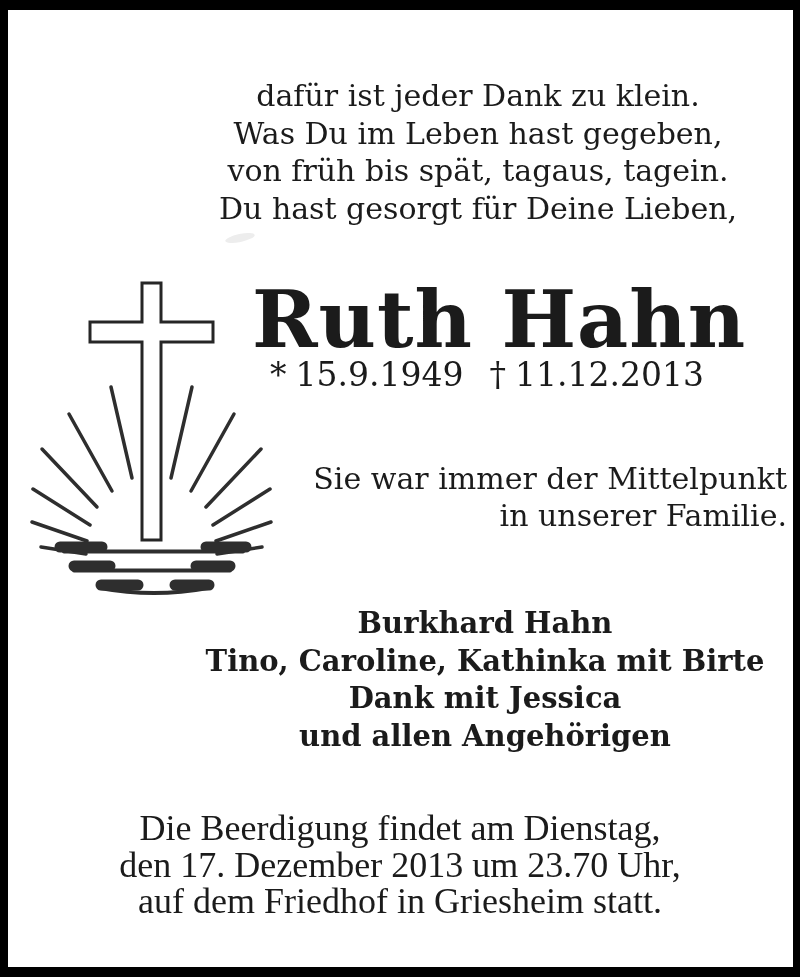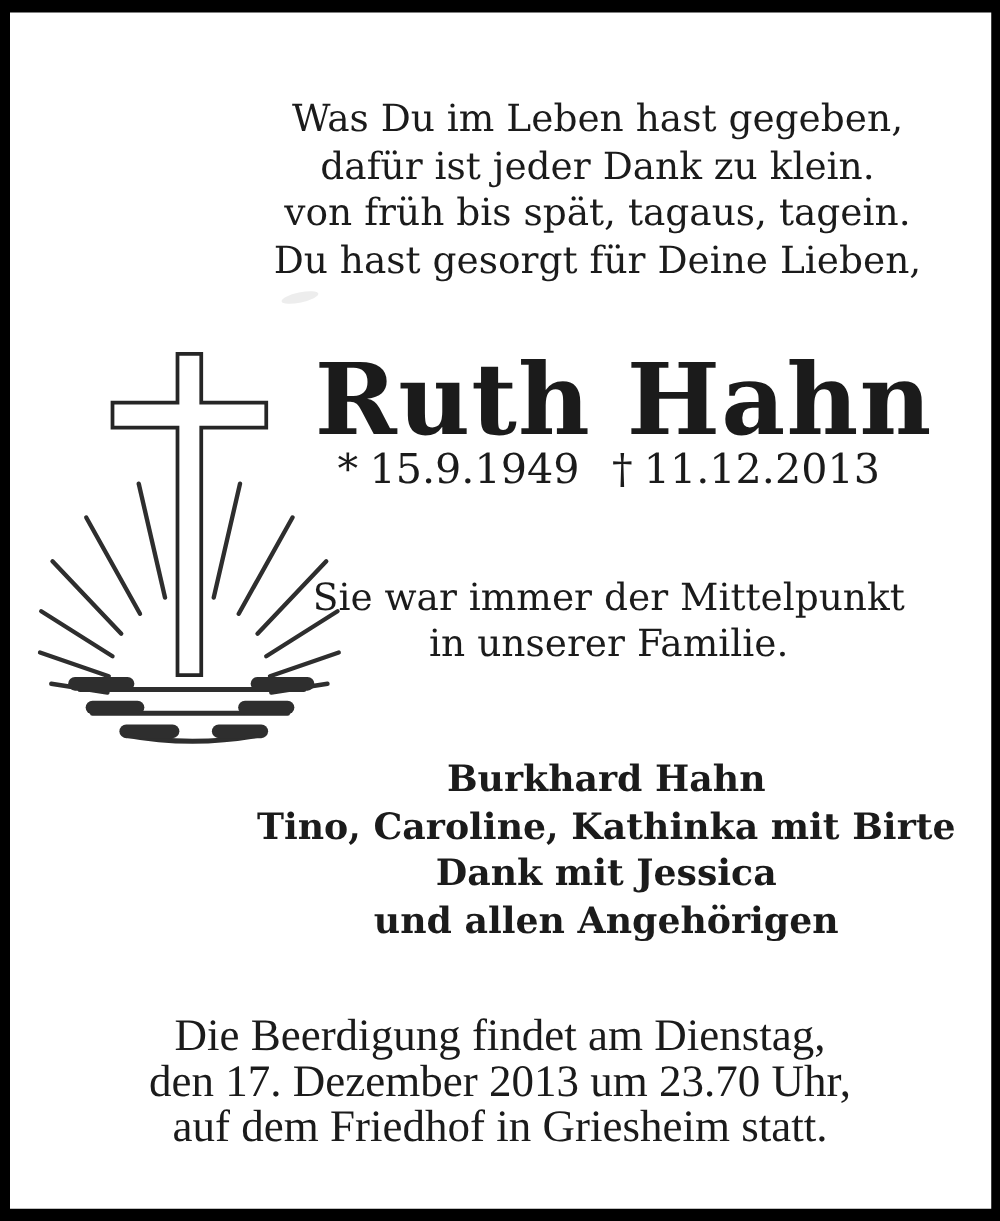--- a/index.html
+++ b/index.html
@@ -31,21 +31,21 @@
     letter-spacing: 1px;
   }
   .dates {
     left: 187px; top: 357px; width: 600px;
     font-size: 33px; line-height: 36px;
   }
   .dates .sym { display: inline-block; margin-right: 9px; }
   .dates .death-entry { margin-left: 26px; }
   .tribute {
     left: 187px; top: 460px; width: 600px;
-    font-size: 30px; line-height: 37px;
+    font-size: 30px; line-height: 37px; text-align: right;
   }
   .mourners {
     left: 185px; top: 605px; width: 600px;
     font-size: 29px; line-height: 37.5px; font-weight: bold;
   }
   .funeral {
     left: 50px; top: 810px; width: 700px;
     font-family: "Liberation Serif", serif;
     font-size: 36px; line-height: 36.5px;
   }
@@ -59,22 +59,22 @@
 <body>
 
 <div class="page">
 
   <div class="frame frame-top"></div>
   <div class="frame frame-bottom"></div>
   <div class="frame frame-left"></div>
   <div class="frame frame-right"></div>
 
   <div class="tblock poem">
+    <div>dafür ist jeder Dank zu klein.</div>
     <div>Was Du im Leben hast gegeben,</div>
-    <div>dafür ist jeder Dank zu klein.</div>
     <div>von früh bis spät, tagaus, tagein.</div>
     <div>Du hast gesorgt für Deine Lieben,</div>
   </div>
 
   <div class="smudge"></div>
 
   <svg class="illustration" width="246" height="326" viewBox="0 0 246 326" aria-hidden="true">
     <g stroke="#2e2e2e" stroke-width="3.5" stroke-linecap="round">
       <line x1="102" y1="203" x2="81" y2="112"></line>
       <line x1="82" y1="216" x2="39" y2="139"></line>

